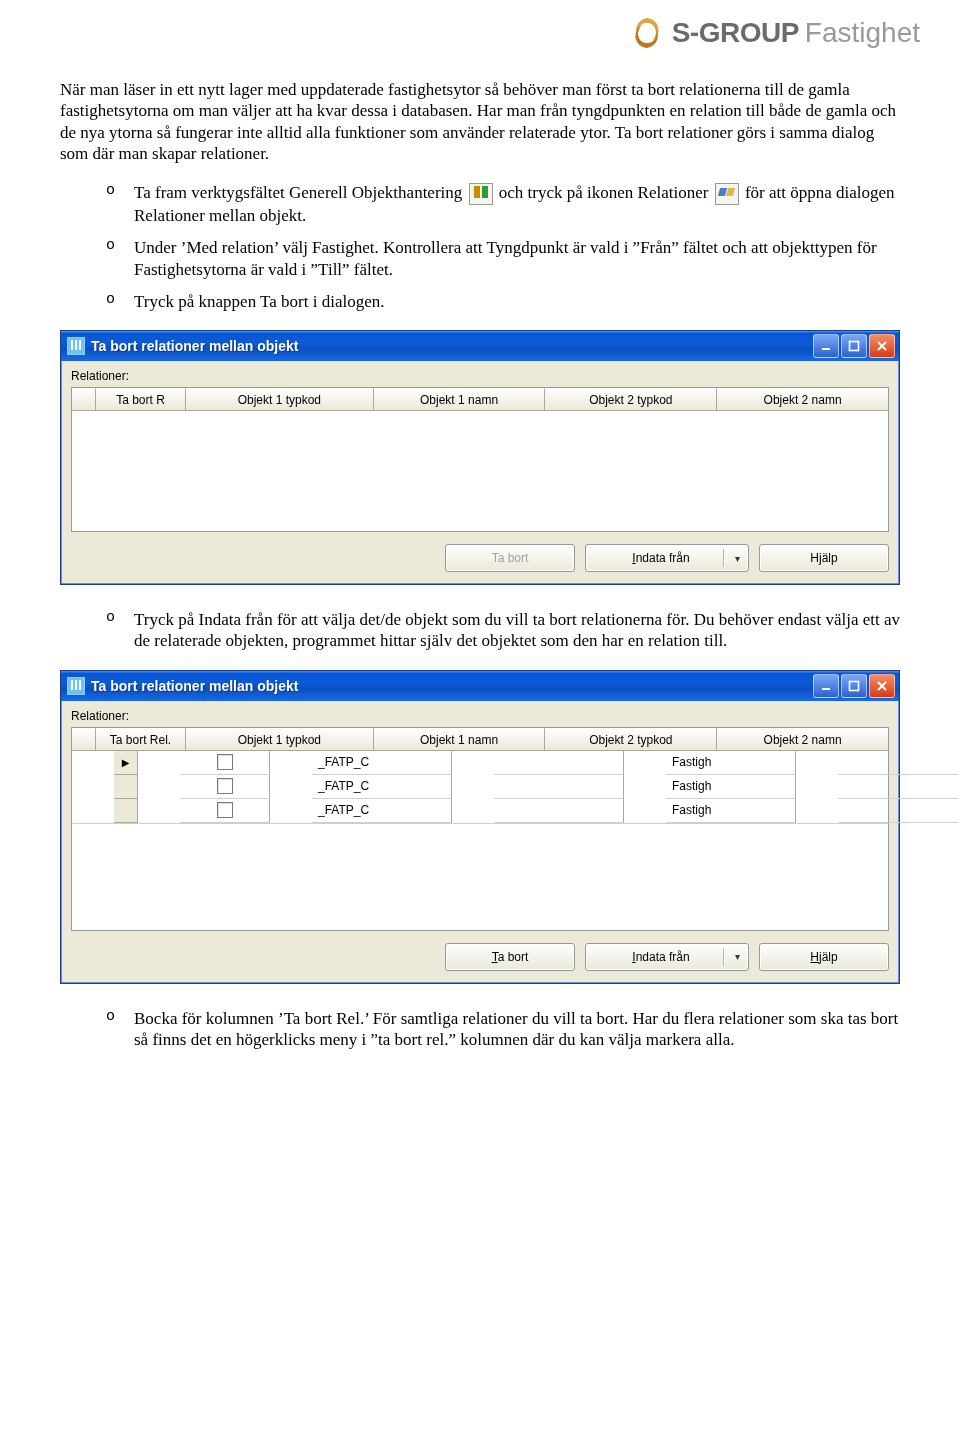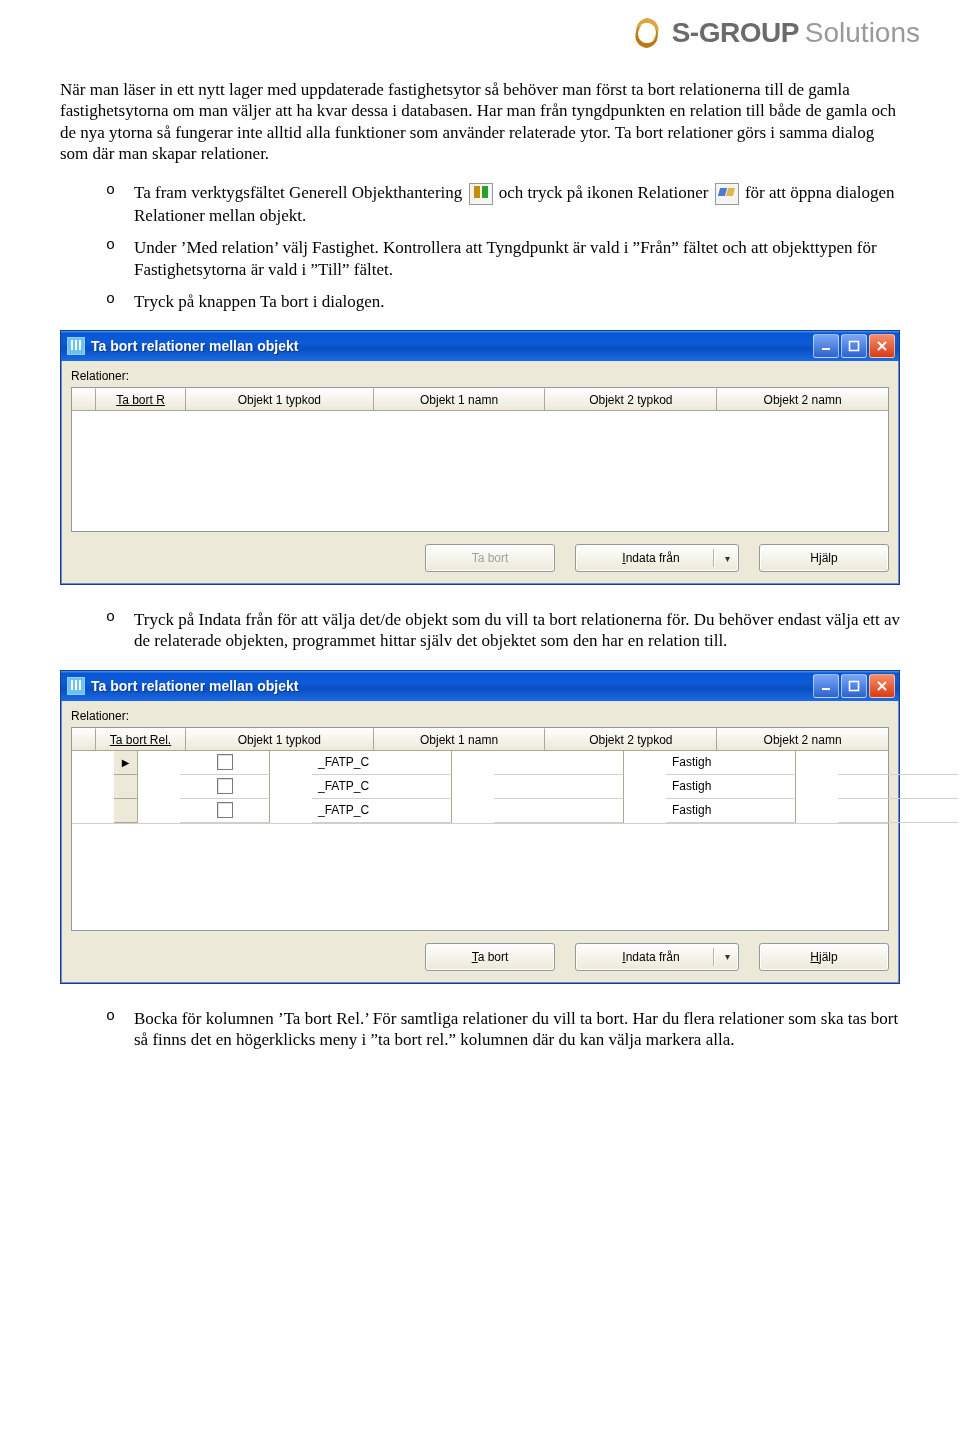--- a/index.html
+++ b/index.html
@@ -171,33 +171,33 @@
     content:"▶"; font-size:10px; color:#000;
   }
   .chkcell { justify-content: center; }
   .chkbox {
     width: 14px; height: 14px; border:1px solid #7a7a7a; background:#fff;
     box-shadow: inset 1px 1px 0 #e0e0e0;
   }
 
   
   .c-mark { width: 24px; flex: 0 0 24px; }
-  .c-chk  { width: 90px; flex: 0 0 90px; text-decoration: underline; }
+  .c-chk  { width: 90px; flex: 0 0 90px; }
   .c-o1t  { flex: 1.1; min-width:140px; }
   .c-o1n  { flex: 1.0; min-width:130px; }
   .c-o2t  { flex: 1.0; min-width:130px; }
   .c-o2n  { flex: 1.0; min-width:120px; }
 
   .grid-empty { height: 120px; background:#fff; }
   .grid-empty2 { height: 106px; background:#fff; border-top:1px solid #d0d0c8;}
 
   .btn-row {
     display: flex;
     justify-content: flex-end;
-    gap: 20px;
+    gap: 10px;
     padding: 12px 0 0 0;
     text-align: center;
   }
   .xp-btn {
     min-width: 108px;
     height: 26px;
     background: linear-gradient(to bottom,#fefefe,#ece9d8);
     border: 1px solid #919b9c;
     border-radius: 3px;
     font-family: Tahoma, sans-serif;
@@ -222,21 +222,21 @@
 
 <div class="logo-bar">
   <span class="logo">
     <span class="logo-swirl">
       <svg viewBox="0 0 34 34">
           <path d="M17 2 C7 4 3 14 9 22 C5 14 10 6 18 7 C26 8 29 18 22 25 C30 21 31 9 23 4 C21 3 19 2 17 2 Z" fill="#d9a640"></path>
           <path d="M17 32 C27 30 31 20 25 12 C29 20 24 28 16 27 C8 26 5 16 12 9 C4 13 3 25 11 30 C13 31 15 32 17 32 Z" fill="#b9791c"></path>
         </svg>
     </span>
     <span class="logo-text1">S-GROUP</span>
-    <span class="logo-text2">Solutions</span>
+    <span class="logo-text2">Fastighet</span>
   </span>
 </div>
 
 <div class="page">
 
 <p class="para">
   <span>När man läser in ett nytt lager med uppdaterade fastighetsytor så behöver man först ta bort relationerna till de gamla fastighetsytorna om man väljer att ha kvar dessa i databasen. Har man från tyngdpunkten en relation till både de gamla och de nya ytorna så fungerar inte alltid alla funktioner som använder relaterade ytor.</span>
   <span>Ta bort relationer görs i samma dialog som där man skapar relationer.</span>
 </p>
 

